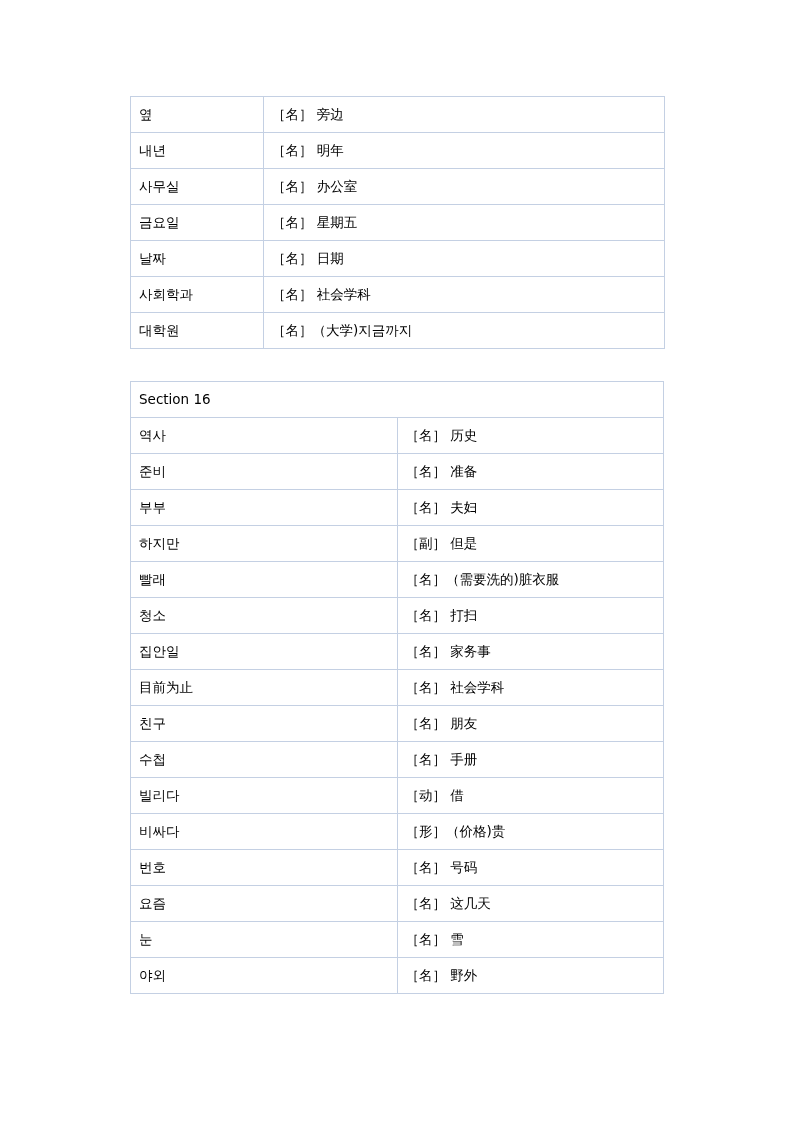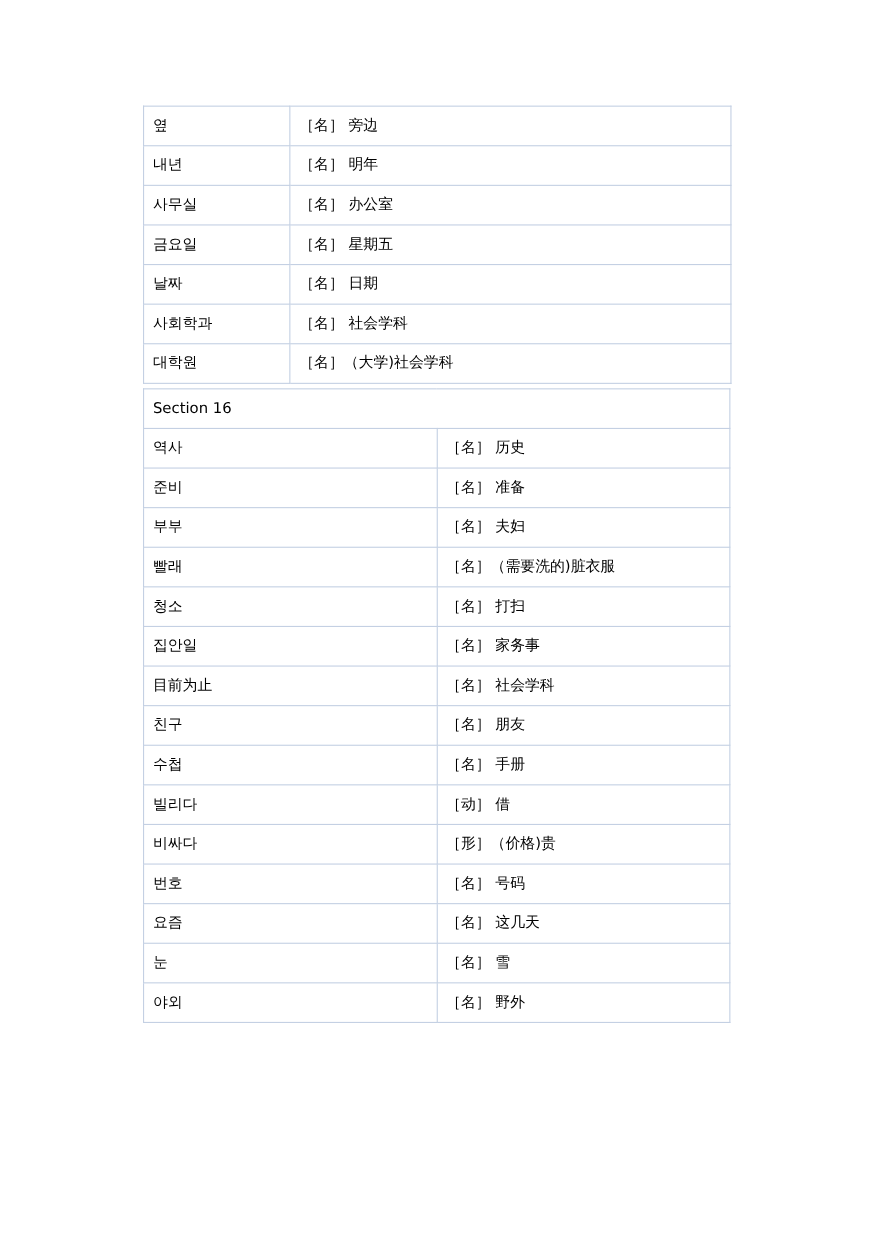--- a/index.html
+++ b/index.html
@@ -29,21 +29,21 @@
     top: 96px;
     width: 534px;
   }
   table.vocab {
     border-collapse: collapse;
     table-layout: fixed;
     width: 534px;
     border: 1px solid #c4d0e3;
   }
   table.vocab + table.vocab {
-    margin-top: 4px;
+    margin-top: 32px;
   }
   table.vocab td {
     border: 1px solid #c4d0e3;
     height: 36px;
     padding: 0 0 0 8px;
     vertical-align: middle;
     font-size: 13.5px;
     line-height: 1.2;
     color: #000000;
     font-family: "DejaVu Sans", "Liberation Sans", sans-serif;
@@ -92,40 +92,44 @@
           <tr>
             <td class="col-word">날짜</td>
             <td class="col-def">［名］ 日期</td>
           </tr>
           <tr>
             <td class="col-word">사회학과</td>
             <td class="col-def">［名］ 社会学科</td>
           </tr>
           <tr>
             <td class="col-word">대학원</td>
-            <td class="col-def">［名］（大学)社会学科</td>
+            <td class="col-def">［名］（大学)지금까지</td>
           </tr>
         </tbody>
       </table>
       <table class="vocab">
         <tbody>
           <tr>
             <td class="section-head" colspan="2">Section 16</td>
           </tr>
           <tr>
             <td class="col-word">역사</td>
             <td class="col-def">［名］ 历史</td>
           </tr>
           <tr>
             <td class="col-word">준비</td>
             <td class="col-def">［名］ 准备</td>
           </tr>
           <tr>
             <td class="col-word">부부</td>
             <td class="col-def">［名］ 夫妇</td>
+          </tr>
+          <tr>
+            <td class="col-word">하지만</td>
+            <td class="col-def">［副］ 但是</td>
           </tr>
           <tr>
             <td class="col-word">빨래</td>
             <td class="col-def">［名］（需要洗的)脏衣服</td>
           </tr>
           <tr>
             <td class="col-word">청소</td>
             <td class="col-def">［名］ 打扫</td>
           </tr>
           <tr>

